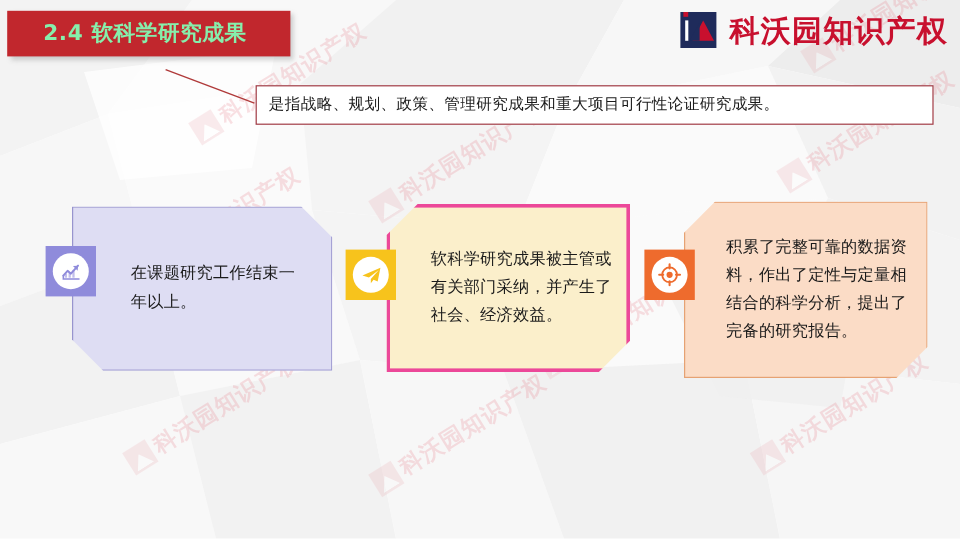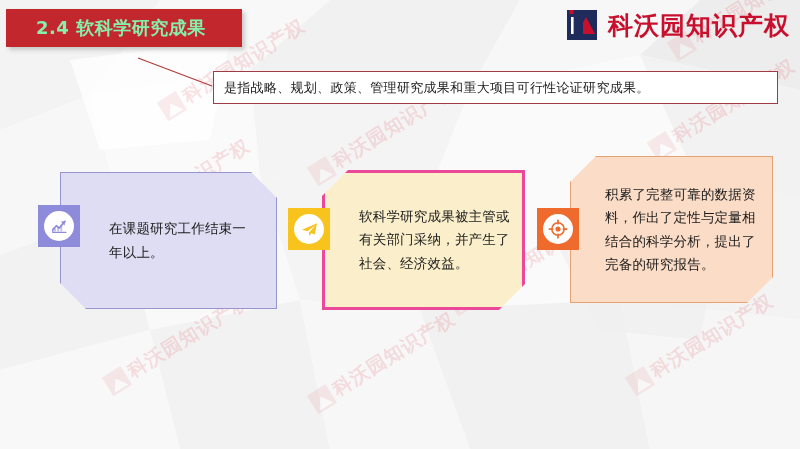--- a/index.html
+++ b/index.html
@@ -205,21 +205,21 @@
     border: 3px solid #ec4899;
     clip-path: polygon(26px 0, 100% 0, 100% calc(100% - 26px), calc(100% - 26px) 100%, 0 100%, 0 26px);
   }
   .card-2 .card-text {
     padding: 0 12px 0 34px;
   }
 
   
   .card-3 {
     left: 570px;
-    top: 156px;
+    top: 168px;
     width: 203px;
     height: 147px;
   }
   .card-3 .card-body {
     background: #FBDCC6;
     border: 1px solid #E6A273;
     clip-path: polygon(26px 0, 100% 0, 100% calc(100% - 26px), calc(100% - 26px) 100%, 0 100%, 0 26px);
   }
   .card-3 .card-text {
     padding: 0 10px 0 34px;

